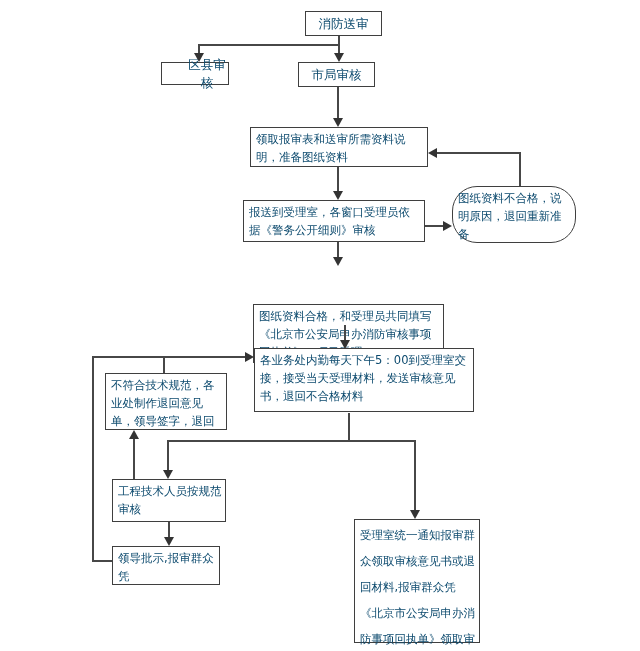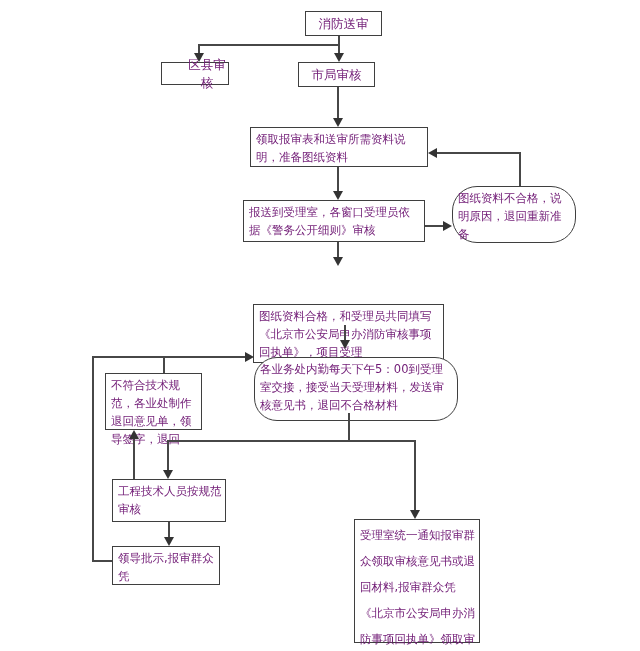--- a/index.html
+++ b/index.html
@@ -1,19 +1,19 @@
 <!DOCTYPE html>
 <html><head>
 <meta charset="utf-8">
 <style>
   html,body{margin:0;padding:0;background:#fff;}
   .canvas{
     position:relative;width:640px;height:651px;background:#ffffff;
     font-family:"DejaVu Sans","Liberation Sans",sans-serif;
-    color:#701a75;overflow:hidden;
+    color:#0c4a6e;overflow:hidden;
   }
   .node{
     position:absolute;background:#ffffff;border:1.5px solid #3f3f3f;
     box-sizing:border-box;font-size:11.5px;line-height:18px;
     padding:2px 3px 2px 5px;text-align:left;letter-spacing:0;
   }
   .node.center{
     display:flex;align-items:center;justify-content:center;
     text-align:center;padding:0;font-size:12.5px;
   }
@@ -53,25 +53,25 @@
   </div>
 
   <div class="node" style="left:452px;top:186px;width:124px;height:57px;border-radius:25px;">
     <span>图纸资料不合格，说明原因，退回重新准备</span>
   </div>
 
   <div class="node" style="left:253px;top:266px;width:191px;height:59px;margin-top:38px;">
     <span>图纸资料合格，和受理员共同填写《北京市公安局申办消防审核事项回执单》，项目受理</span>
   </div>
 
-  <div class="node" style="left:254px;top:357px;width:204px;height:64px;border-radius:23px;">
+  <div class="node" style="left:254px;top:348px;width:220px;height:64px;">
     <span>各业务处内勤每天下午5：00到受理室交接，接受当天受理材料，发送审核意见书，退回不合格材料</span>
   </div>
 
-  <div class="node" style="left:105px;top:373px;width:97px;height:57px;">
+  <div class="node" style="left:105px;top:373px;width:122px;height:57px;">
     <span>不符合技术规范，各业处制作退回意见单，领导签字，退回</span>
   </div>
 
   <div class="node" style="left:112px;top:479px;width:114px;height:43px;">
     <span>工程技术人员按规范审核</span>
   </div>
 
   <div class="node" style="left:112px;top:546px;width:108px;height:39px;">
     <span>领导批示,报审群众凭</span>
   </div>

